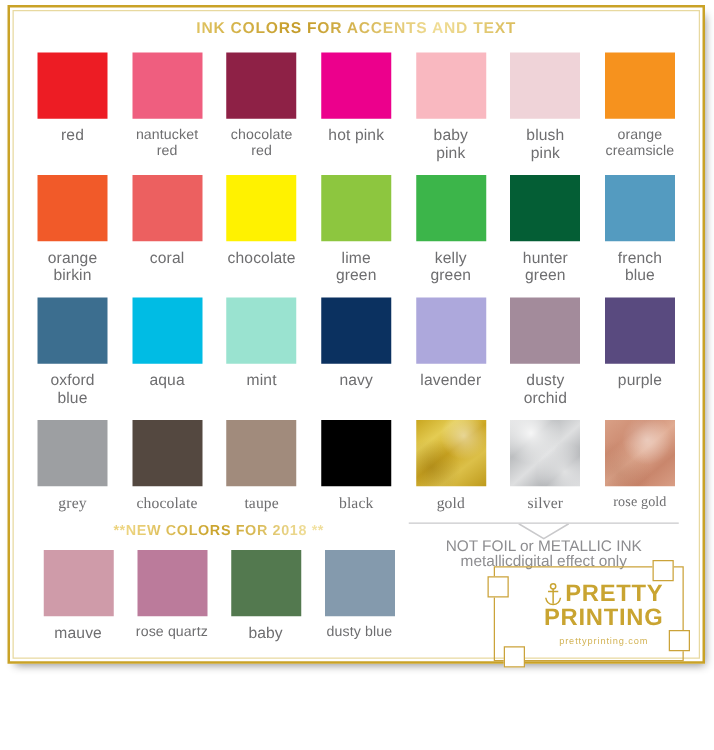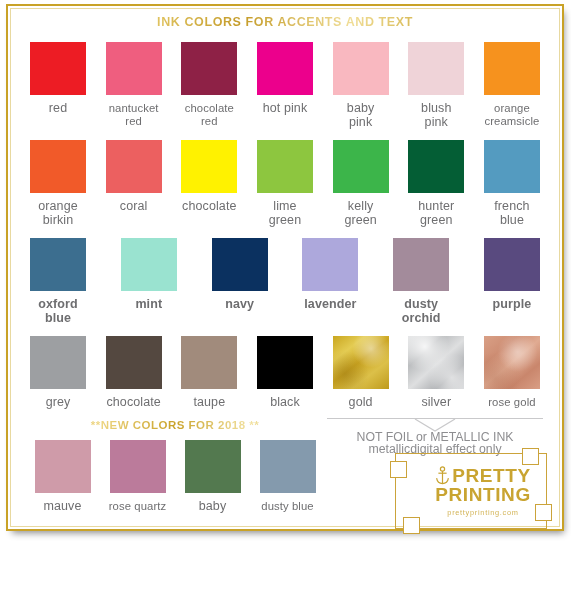--- a/index.html
+++ b/index.html
@@ -51,22 +51,22 @@
   }
   
   .row{
     display:flex;
     justify-content:space-between;
     padding:0 13px;
     box-sizing:border-box;
   }
   .row1{margin-top:13px;}
   .row2{margin-top:11px;}
-  .row3{margin-top:11px;font-weight:bold;}
-  .row4{margin-top:11px;}
+  .row3{margin-top:11px;}
+  .row4{margin-top:11px;font-family:Liberation Serif, serif;}
   .cell{
     width:66px;
     display:flex;
     flex-direction:column;
     align-items:center;
   }
   .swatch{
     width:56px;height:53px;
     display:block;
   }
@@ -248,20 +248,24 @@
         <span class="label">french
 blue</span>
       </div>
     </div>
 
     <div class="row row3">
       <div class="cell">
         <span class="swatch" style="background:#3C6E8F"></span>
         <span class="label">oxford
 blue</span>
+      </div>
+      <div class="cell">
+        <span class="swatch" style="background:#00BCE4"></span>
+        <span class="label">aqua</span>
       </div>
       <div class="cell">
         <span class="swatch" style="background:#9AE3D0"></span>
         <span class="label">mint</span>
       </div>
       <div class="cell">
         <span class="swatch" style="background:#0B3160"></span>
         <span class="label">navy</span>
       </div>
       <div class="cell">

